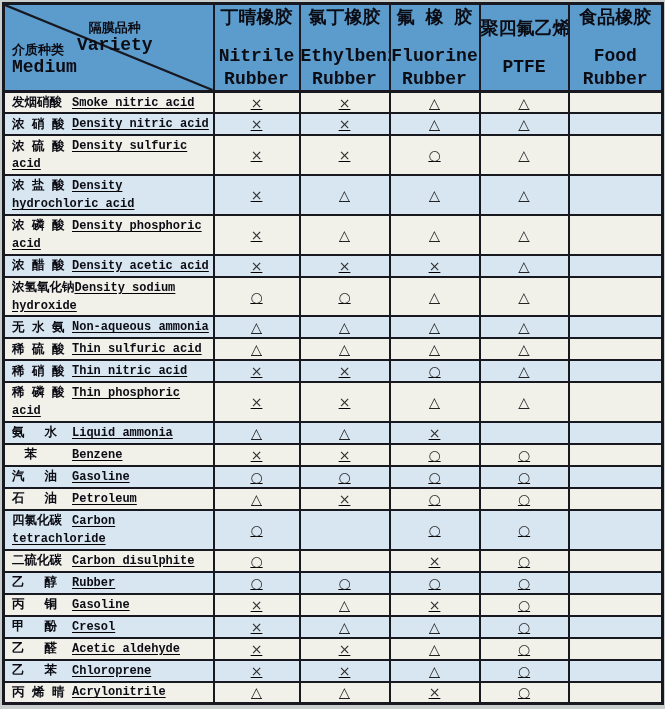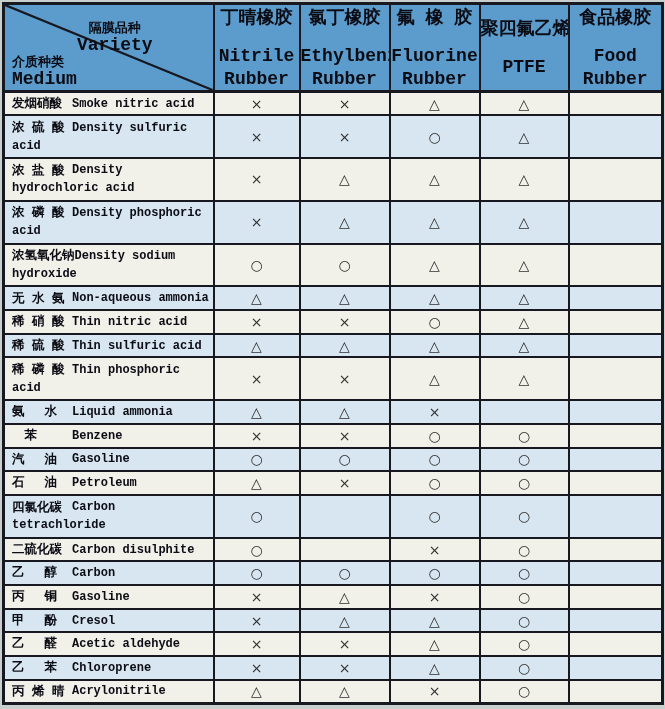--- a/index.html
+++ b/index.html
@@ -34,27 +34,27 @@
     background:var(--header-bg);
     border-bottom:3px solid var(--line);
     height:52px;
     color:var(--text);
     font-weight:bold;
     vertical-align:middle;
   }
   th.corner{position:relative;}
   th.corner svg.diag{position:absolute;left:0;top:0;width:100%;height:100%;}
   .corner-tr{position:absolute;top:17px;left:72px;text-align:center;line-height:1.1;}
-  .corner-bl{position:absolute;bottom:0;left:7px;text-align:left;line-height:1.1;}
+  .corner-bl{position:absolute;bottom:12px;left:7px;text-align:left;line-height:1.1;}
   .zh{font-size:13px;font-weight:bold;white-space:pre;}
   .en{font-size:18px;font-weight:bold;white-space:pre-line;}
   th.col-head{text-align:center;}
   th.col-head .zh{margin-bottom:16px;font-size:18px;}
   th.col-head .en{line-height:1.25;}
-  tbody tr{height:21px;}
+  tbody tr{height:21px;text-decoration:underline;}
   tbody tr:nth-child(even){background:var(--row-alt-bg);}
   tbody tr:nth-child(odd){background:var(--row-bg);}
   td.medium{
     padding-left:7px;
     font-weight:bold;
     color:var(--text);
     white-space:nowrap;
   }
   td.medium .zh{display:inline-block;min-width:60px;font-size:12.5px;vertical-align:middle;}
   td.medium .en{font-size:12px;vertical-align:middle;}
@@ -121,20 +121,28 @@
 
   <tr>
         <td class="medium"><span class="zh">发烟硝酸</span><span class="en">Smoke nitric acid</span></td>
         <td class="sym">×</td>
         <td class="sym">×</td>
         <td class="sym">△</td>
         <td class="sym">△</td>
         <td class="sym"></td>
       </tr>
       <tr>
+        <td class="medium"><span class="zh">浓 硝 酸</span><span class="en">Density nitric acid</span></td>
+        <td class="sym">×</td>
+        <td class="sym">×</td>
+        <td class="sym">△</td>
+        <td class="sym">△</td>
+        <td class="sym"></td>
+      </tr>
+      <tr>
         <td class="medium"><span class="zh">浓 硫 酸</span><span class="en">Density sulfuric acid</span></td>
         <td class="sym">×</td>
         <td class="sym">×</td>
         <td class="sym">○</td>
         <td class="sym">△</td>
         <td class="sym"></td>
       </tr>
       <tr>
         <td class="medium"><span class="zh">浓 盐 酸</span><span class="en">Density hydrochloric acid</span></td>
         <td class="sym">×</td>
@@ -145,52 +153,60 @@
       </tr>
       <tr>
         <td class="medium"><span class="zh">浓 磷 酸</span><span class="en">Density phosphoric acid</span></td>
         <td class="sym">×</td>
         <td class="sym">△</td>
         <td class="sym">△</td>
         <td class="sym">△</td>
         <td class="sym"></td>
       </tr>
       <tr>
+        <td class="medium"><span class="zh">浓 醋 酸</span><span class="en">Density acetic acid</span></td>
+        <td class="sym">×</td>
+        <td class="sym">×</td>
+        <td class="sym">×</td>
+        <td class="sym">△</td>
+        <td class="sym"></td>
+      </tr>
+      <tr>
         <td class="medium"><span class="zh">浓氢氧化钠</span><span class="en">Density sodium hydroxide</span></td>
         <td class="sym">○</td>
         <td class="sym">○</td>
         <td class="sym">△</td>
         <td class="sym">△</td>
         <td class="sym"></td>
       </tr>
       <tr>
         <td class="medium"><span class="zh">无 水 氨</span><span class="en">Non-aqueous ammonia</span></td>
         <td class="sym">△</td>
         <td class="sym">△</td>
         <td class="sym">△</td>
         <td class="sym">△</td>
         <td class="sym"></td>
       </tr>
       <tr>
+        <td class="medium"><span class="zh">稀 硫 酸</span><span class="en">Thin sulfuric acid</span></td>
+        <td class="sym">△</td>
+        <td class="sym">△</td>
+        <td class="sym">△</td>
+        <td class="sym">△</td>
+        <td class="sym"></td>
+      </tr>
+      <tr>
         <td class="medium"><span class="zh">稀 硝 酸</span><span class="en">Thin nitric acid</span></td>
         <td class="sym">×</td>
         <td class="sym">×</td>
         <td class="sym">○</td>
         <td class="sym">△</td>
         <td class="sym"></td>
       </tr>
       <tr>
-        <td class="medium"><span class="zh">稀 硫 酸</span><span class="en">Thin sulfuric acid</span></td>
-        <td class="sym">△</td>
-        <td class="sym">△</td>
-        <td class="sym">△</td>
-        <td class="sym">△</td>
-        <td class="sym"></td>
-      </tr>
-      <tr>
         <td class="medium"><span class="zh">稀 磷 酸</span><span class="en">Thin phosphoric acid</span></td>
         <td class="sym">×</td>
         <td class="sym">×</td>
         <td class="sym">△</td>
         <td class="sym">△</td>
         <td class="sym"></td>
       </tr>
       <tr>
         <td class="medium"><span class="zh">氨　 水</span><span class="en">Liquid ammonia</span></td>
         <td class="sym">△</td>
@@ -233,21 +249,21 @@
       </tr>
       <tr>
         <td class="medium"><span class="zh">二硫化碳</span><span class="en">Carbon disulphite</span></td>
         <td class="sym">○</td>
         <td class="sym"></td>
         <td class="sym">×</td>
         <td class="sym">○</td>
         <td class="sym"></td>
       </tr>
       <tr>
-        <td class="medium"><span class="zh">乙　 醇</span><span class="en">Carbon</span></td>
+        <td class="medium"><span class="zh">乙　 醇</span><span class="en">Rubber</span></td>
         <td class="sym">○</td>
         <td class="sym">○</td>
         <td class="sym">○</td>
         <td class="sym">○</td>
         <td class="sym"></td>
       </tr>
       <tr>
         <td class="medium"><span class="zh">丙　 铜</span><span class="en">Gasoline</span></td>
         <td class="sym">×</td>
         <td class="sym">△</td>

